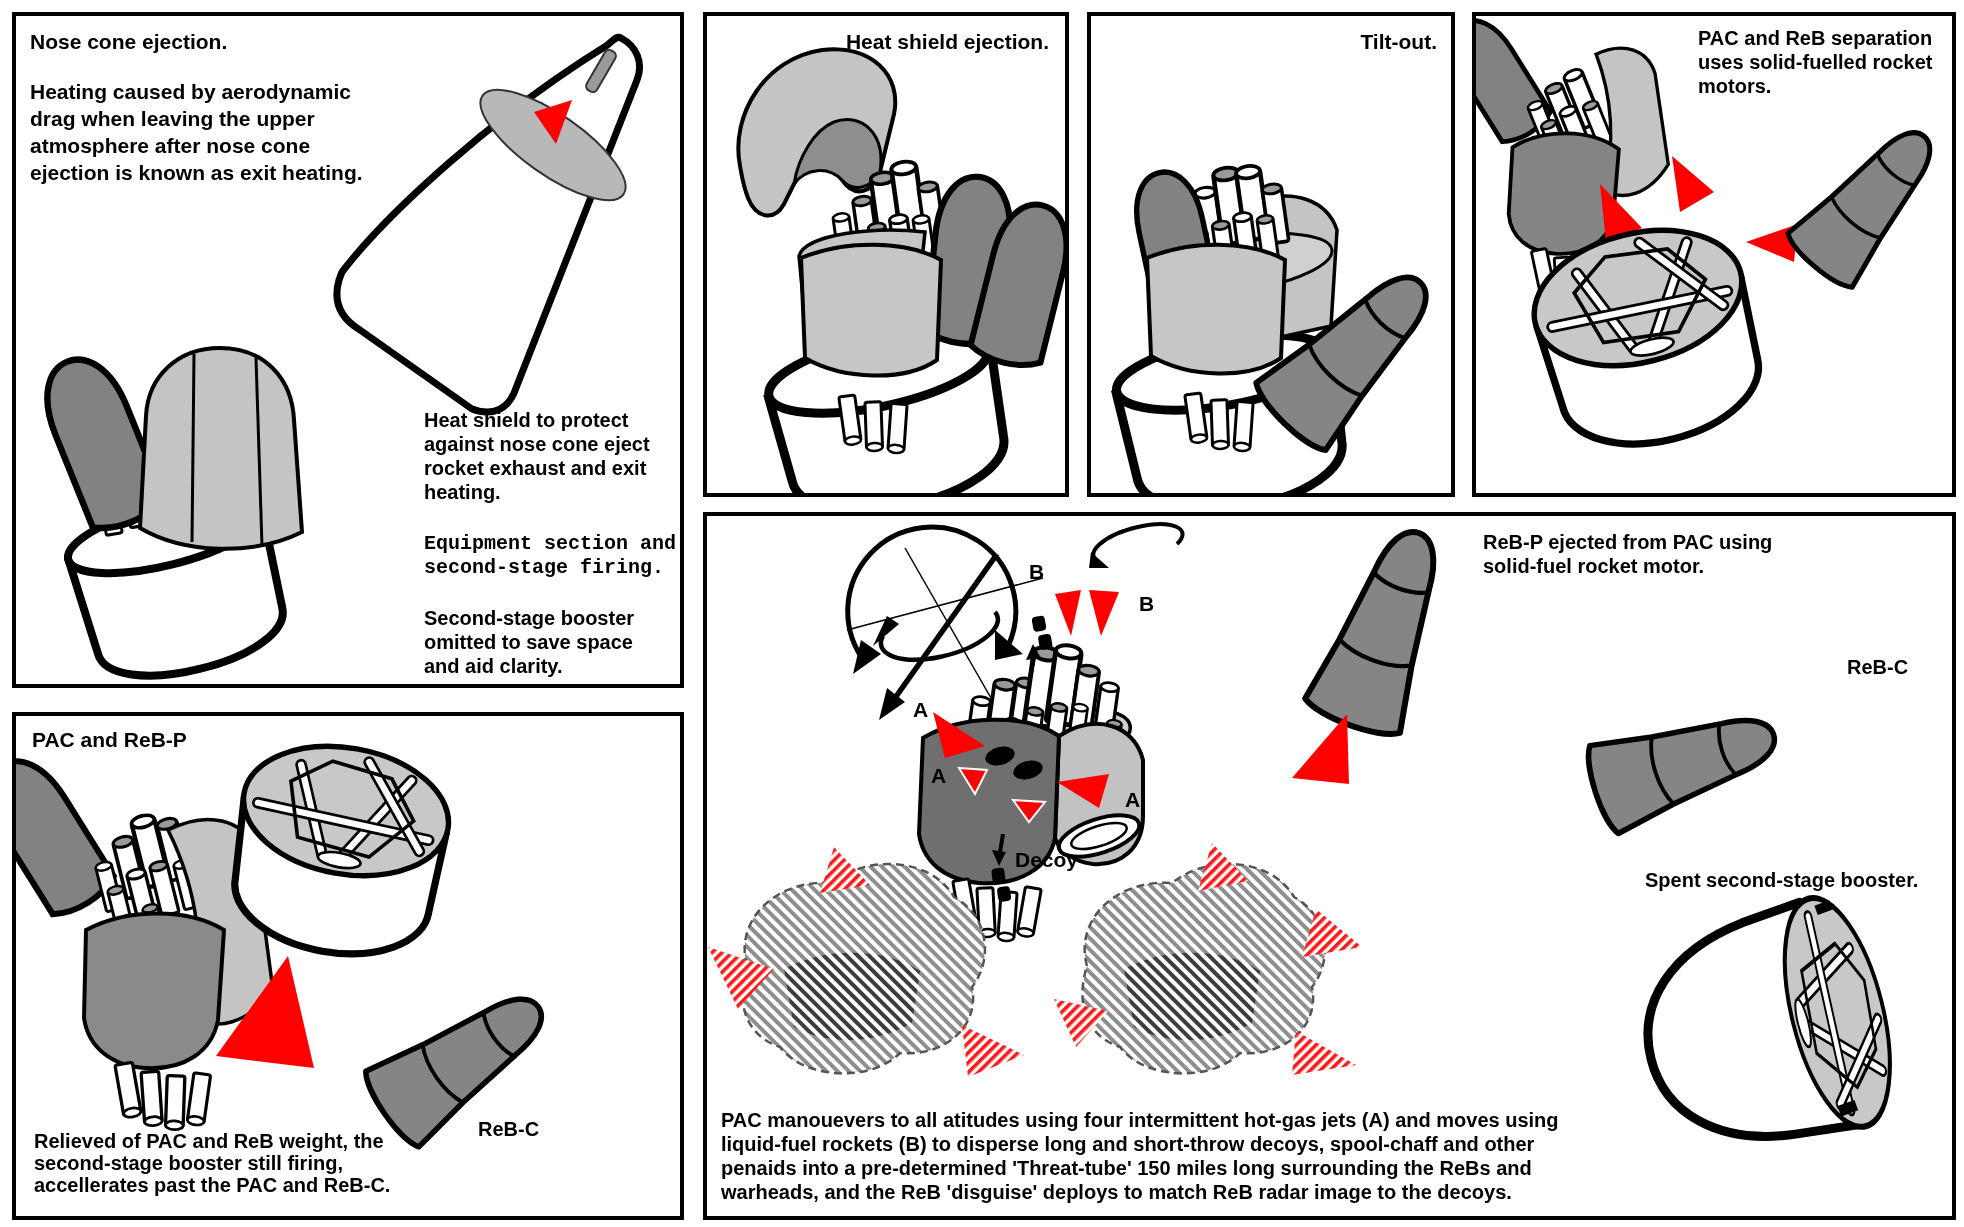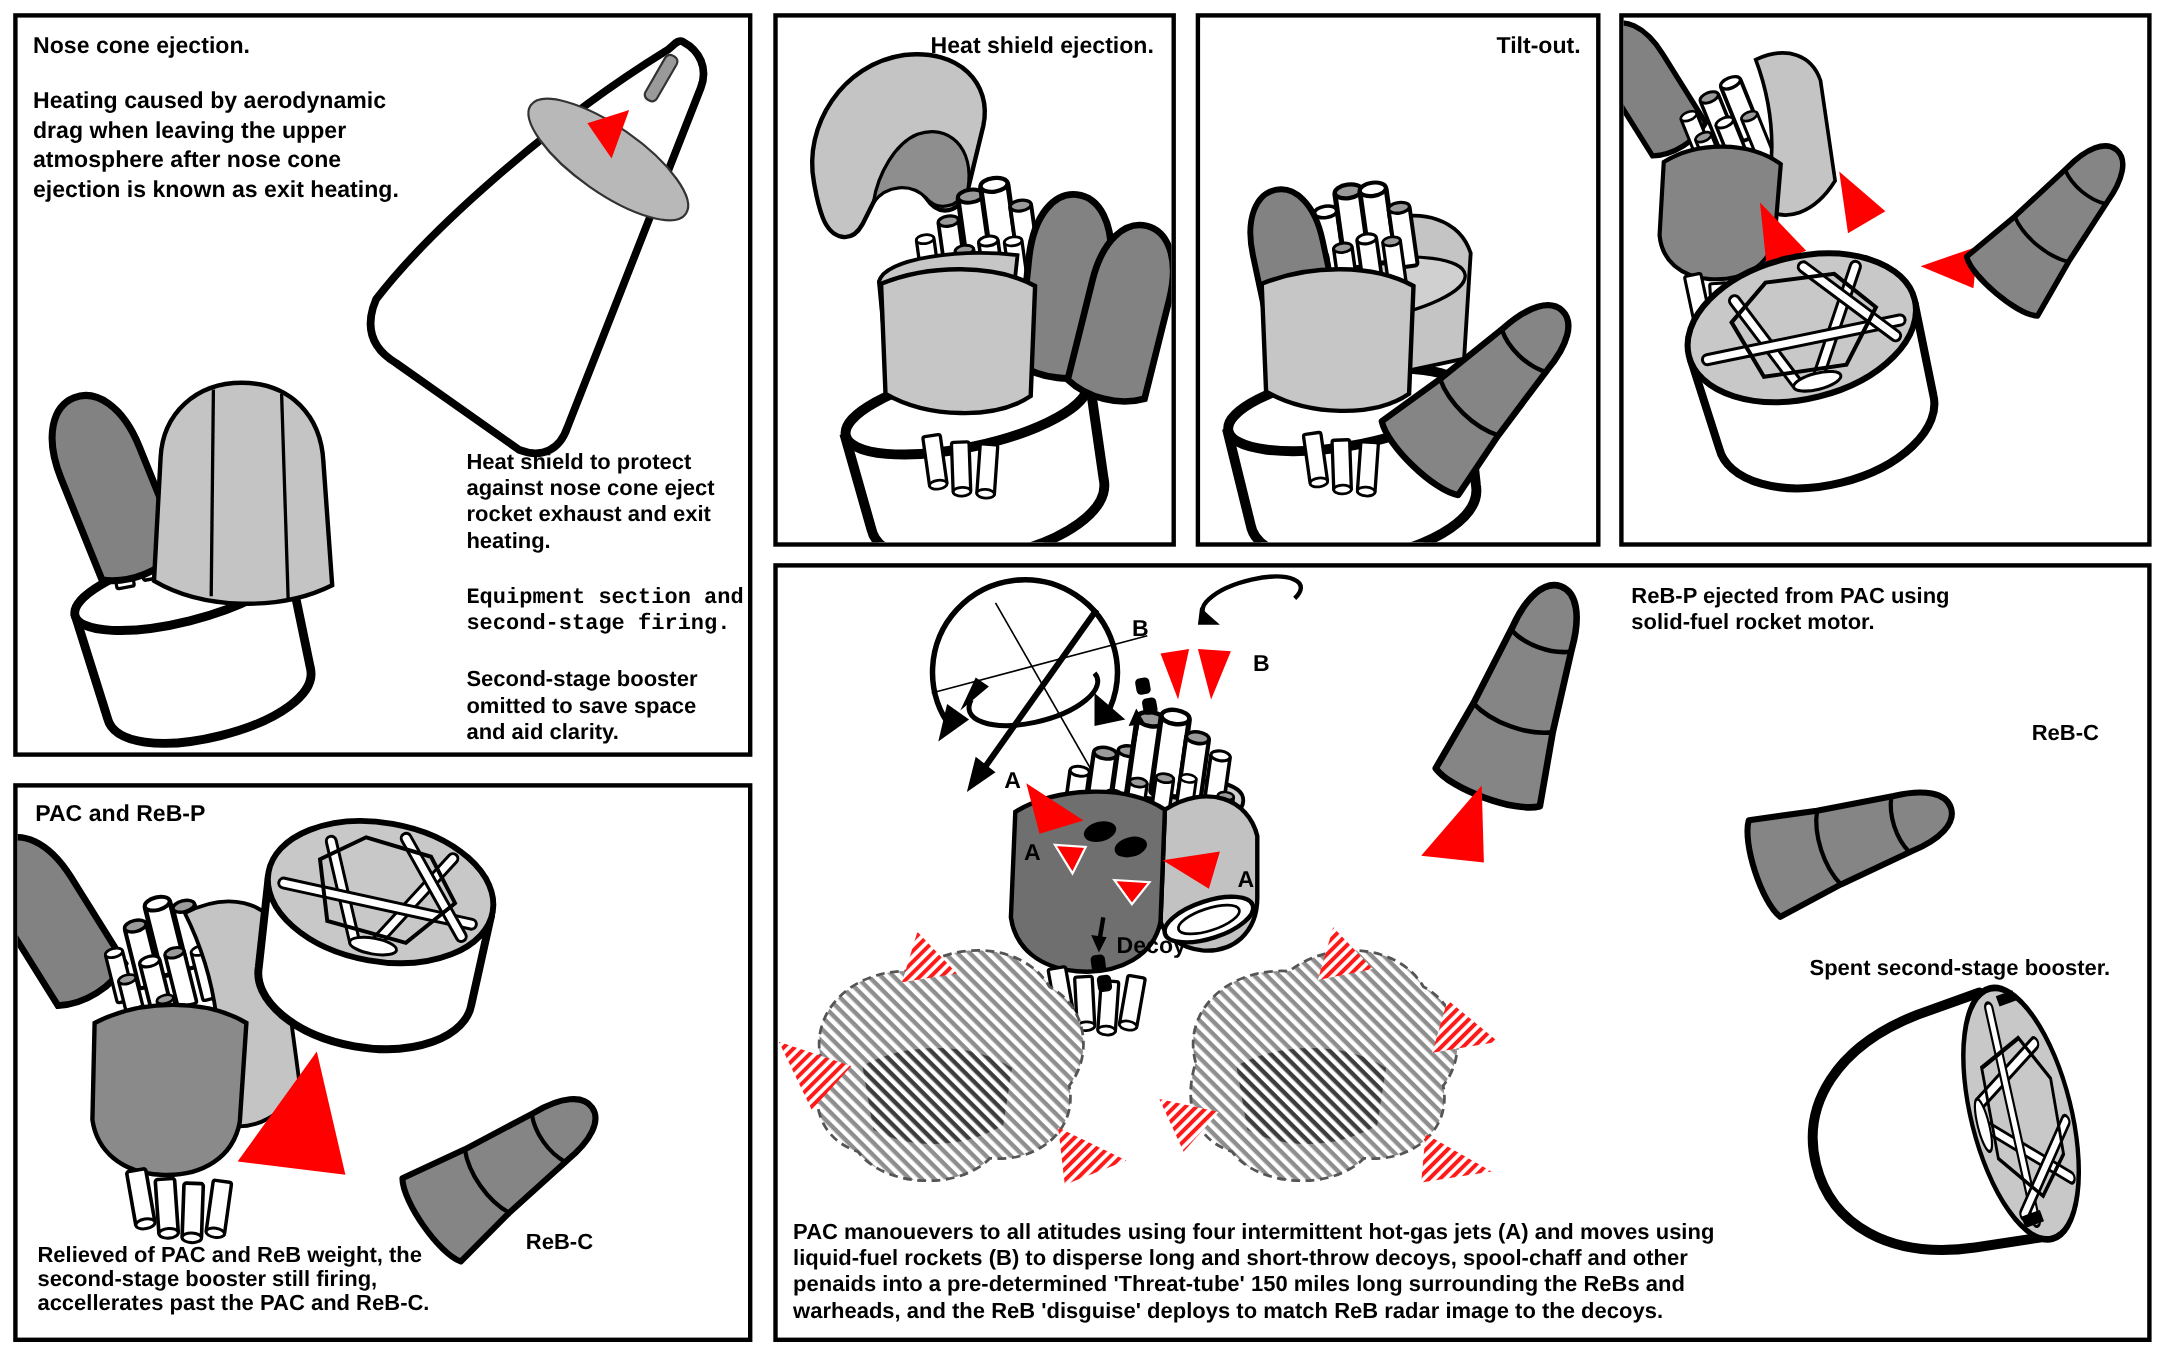--- a/index.html
+++ b/index.html
@@ -210,20 +210,25 @@
       <use href="#tube" transform="translate(106,254) rotate(184)"></use>
     </g>
     <polygon class="jet" points="124,168 166,212 130,226"></polygon>
     <polygon class="jet" points="196,140 238,176 204,196"></polygon>
     <polygon class="jet" points="270,226 322,208 318,246"></polygon>
 
     <use href="#equip-ring" transform="translate(162,282) rotate(-14) scale(0.92)"></use>
 
     <use href="#cone" transform="translate(398,180) rotate(40)"></use>
   </svg>
+  <div class="txt t20" style="left:222px;top:10px;">
+    <div>PAC and ReB separation</div>
+    <div>uses solid-fuelled rocket</div>
+    <div>motors.</div>
+  </div>
 </div>
 
 <div class="panel" style="left:12px;top:712px;width:672px;height:508px;">
   <svg class="art" width="664" height="500" viewBox="0 0 664 500">
 
     <g transform="translate(22,64)">
       <use href="#bullet" class="dark-part" transform="translate(42,110) rotate(-32) scale(1.5)"></use>
       <use href="#tube" transform="translate(76,128) rotate(-14)"></use>
       <use href="#tube-cap" transform="translate(98,114) rotate(-14) scale(1.25)"></use>
       <use href="#tube" transform="translate(120,102) rotate(-14) scale(1.45)"></use>

